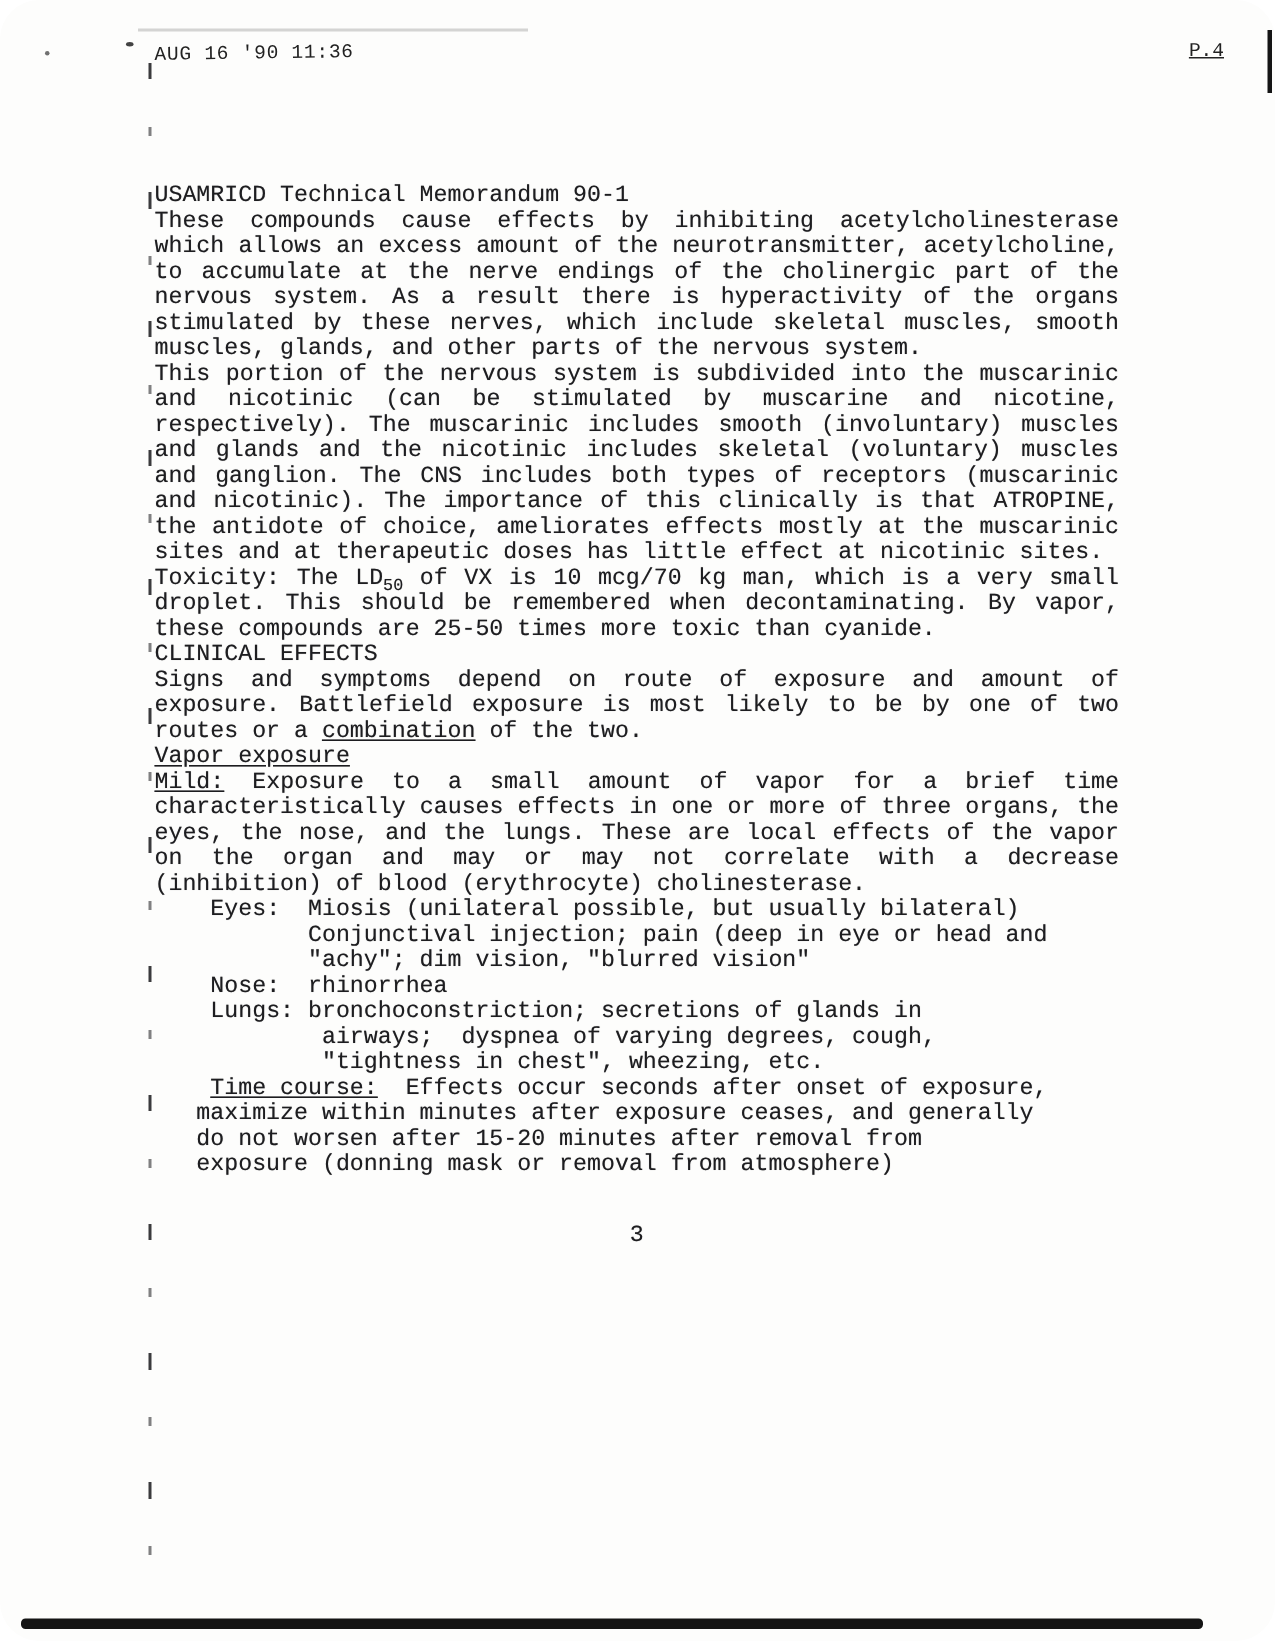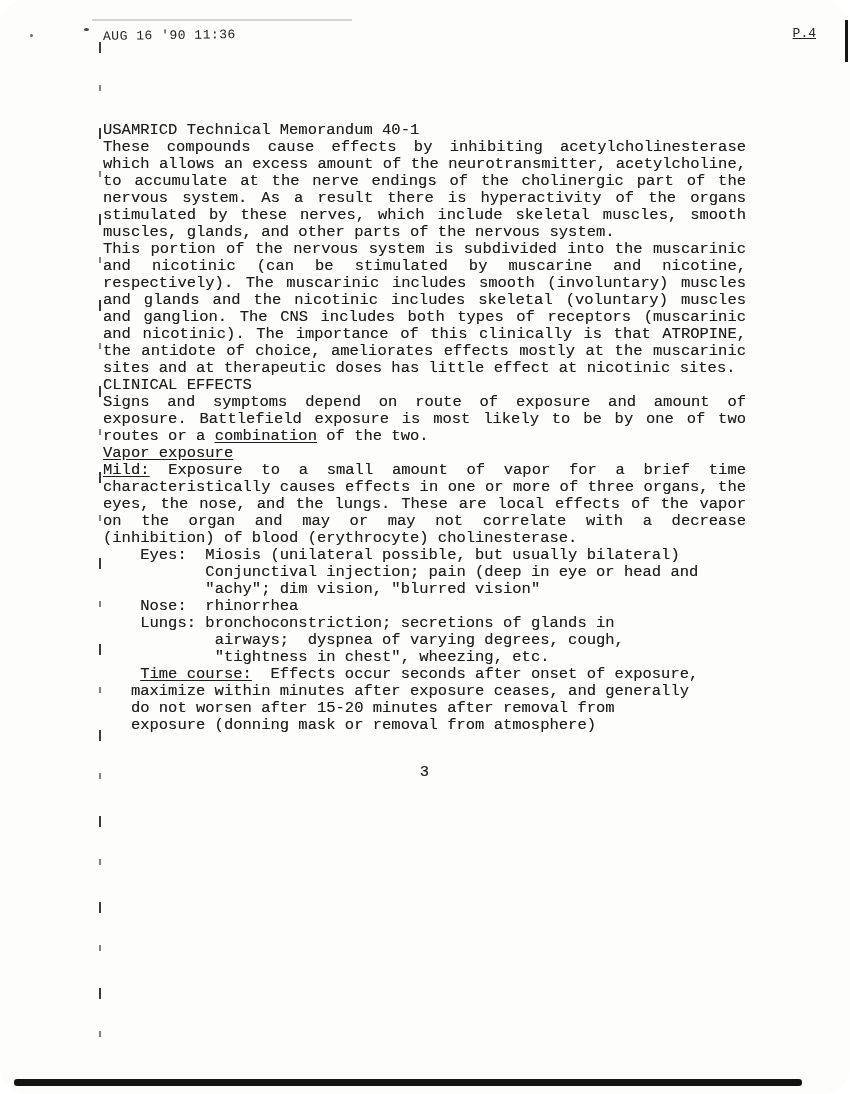--- a/index.html
+++ b/index.html
@@ -129,27 +129,28 @@
   <div class="top-smudge-b"></div>
   <div class="left-dashes"></div>
   <div class="corner-right"></div>
   <div class="bottom-bar"></div>
 
   <div class="fax-stamp">AUG 16 '90 11:36</div>
   <div class="fax-page">P.4</div>
 
   <div class="content">
 
-    <p class="memo-title">USAMRICD Technical Memorandum 40-1</p>
+    <p class="memo-title">USAMRICD Technical Memorandum 90-1</p>
 
 
     <p class="para">These compounds cause effects by inhibiting acetylcholinesterase which allows an excess amount of the neurotransmitter, acetylcholine, to accumulate at the nerve endings of the cholinergic part of the nervous system.  As a result there is hyperactivity of the organs stimulated by these nerves, which include skeletal muscles, smooth muscles, glands, and other parts of the nervous system.</p>
 
     <p class="para">This portion of the nervous system is subdivided into the muscarinic and nicotinic (can be stimulated by muscarine and nicotine, respectively).   The muscarinic includes smooth (involuntary) muscles and glands and the nicotinic includes skeletal (voluntary) muscles and ganglion.  The CNS includes both types of receptors (muscarinic and nicotinic).  The importance of this clinically is that ATROPINE, the antidote of choice, ameliorates effects mostly at the muscarinic sites and at therapeutic doses has little effect at nicotinic sites.</p>
 
+    <p class="para"><span>Toxicity:  The LD</span><sub>50</sub><span> of VX is 10 mcg/70 kg man, which is a very small droplet.  This should be remembered when decontaminating.  By vapor, these compounds are 25-50 times more toxic than cyanide.</span></p>
 
     <p class="sec-heading">CLINICAL EFFECTS</p>
 
     <p class="para"><span>Signs and symptoms depend on route of exposure and amount of exposure.  Battlefield exposure is most likely to be by one of two routes or a </span><span class="u">combination</span><span> of the two.</span></p>
 
     <p class="sec-heading u">Vapor exposure</p>
 
     <p class="para para-last-block"><span class="u">Mild:</span><span>  Exposure to a small amount of vapor for a brief time characteristically causes effects in one or more of three organs, the eyes, the nose, and the lungs.  These are local effects of the vapor on the organ and may or may not correlate with a decrease (inhibition) of blood (erythrocyte) cholinesterase.</span></p>
 
     <div class="pre-block">    Eyes:  Miosis (unilateral possible, but usually bilateral)

